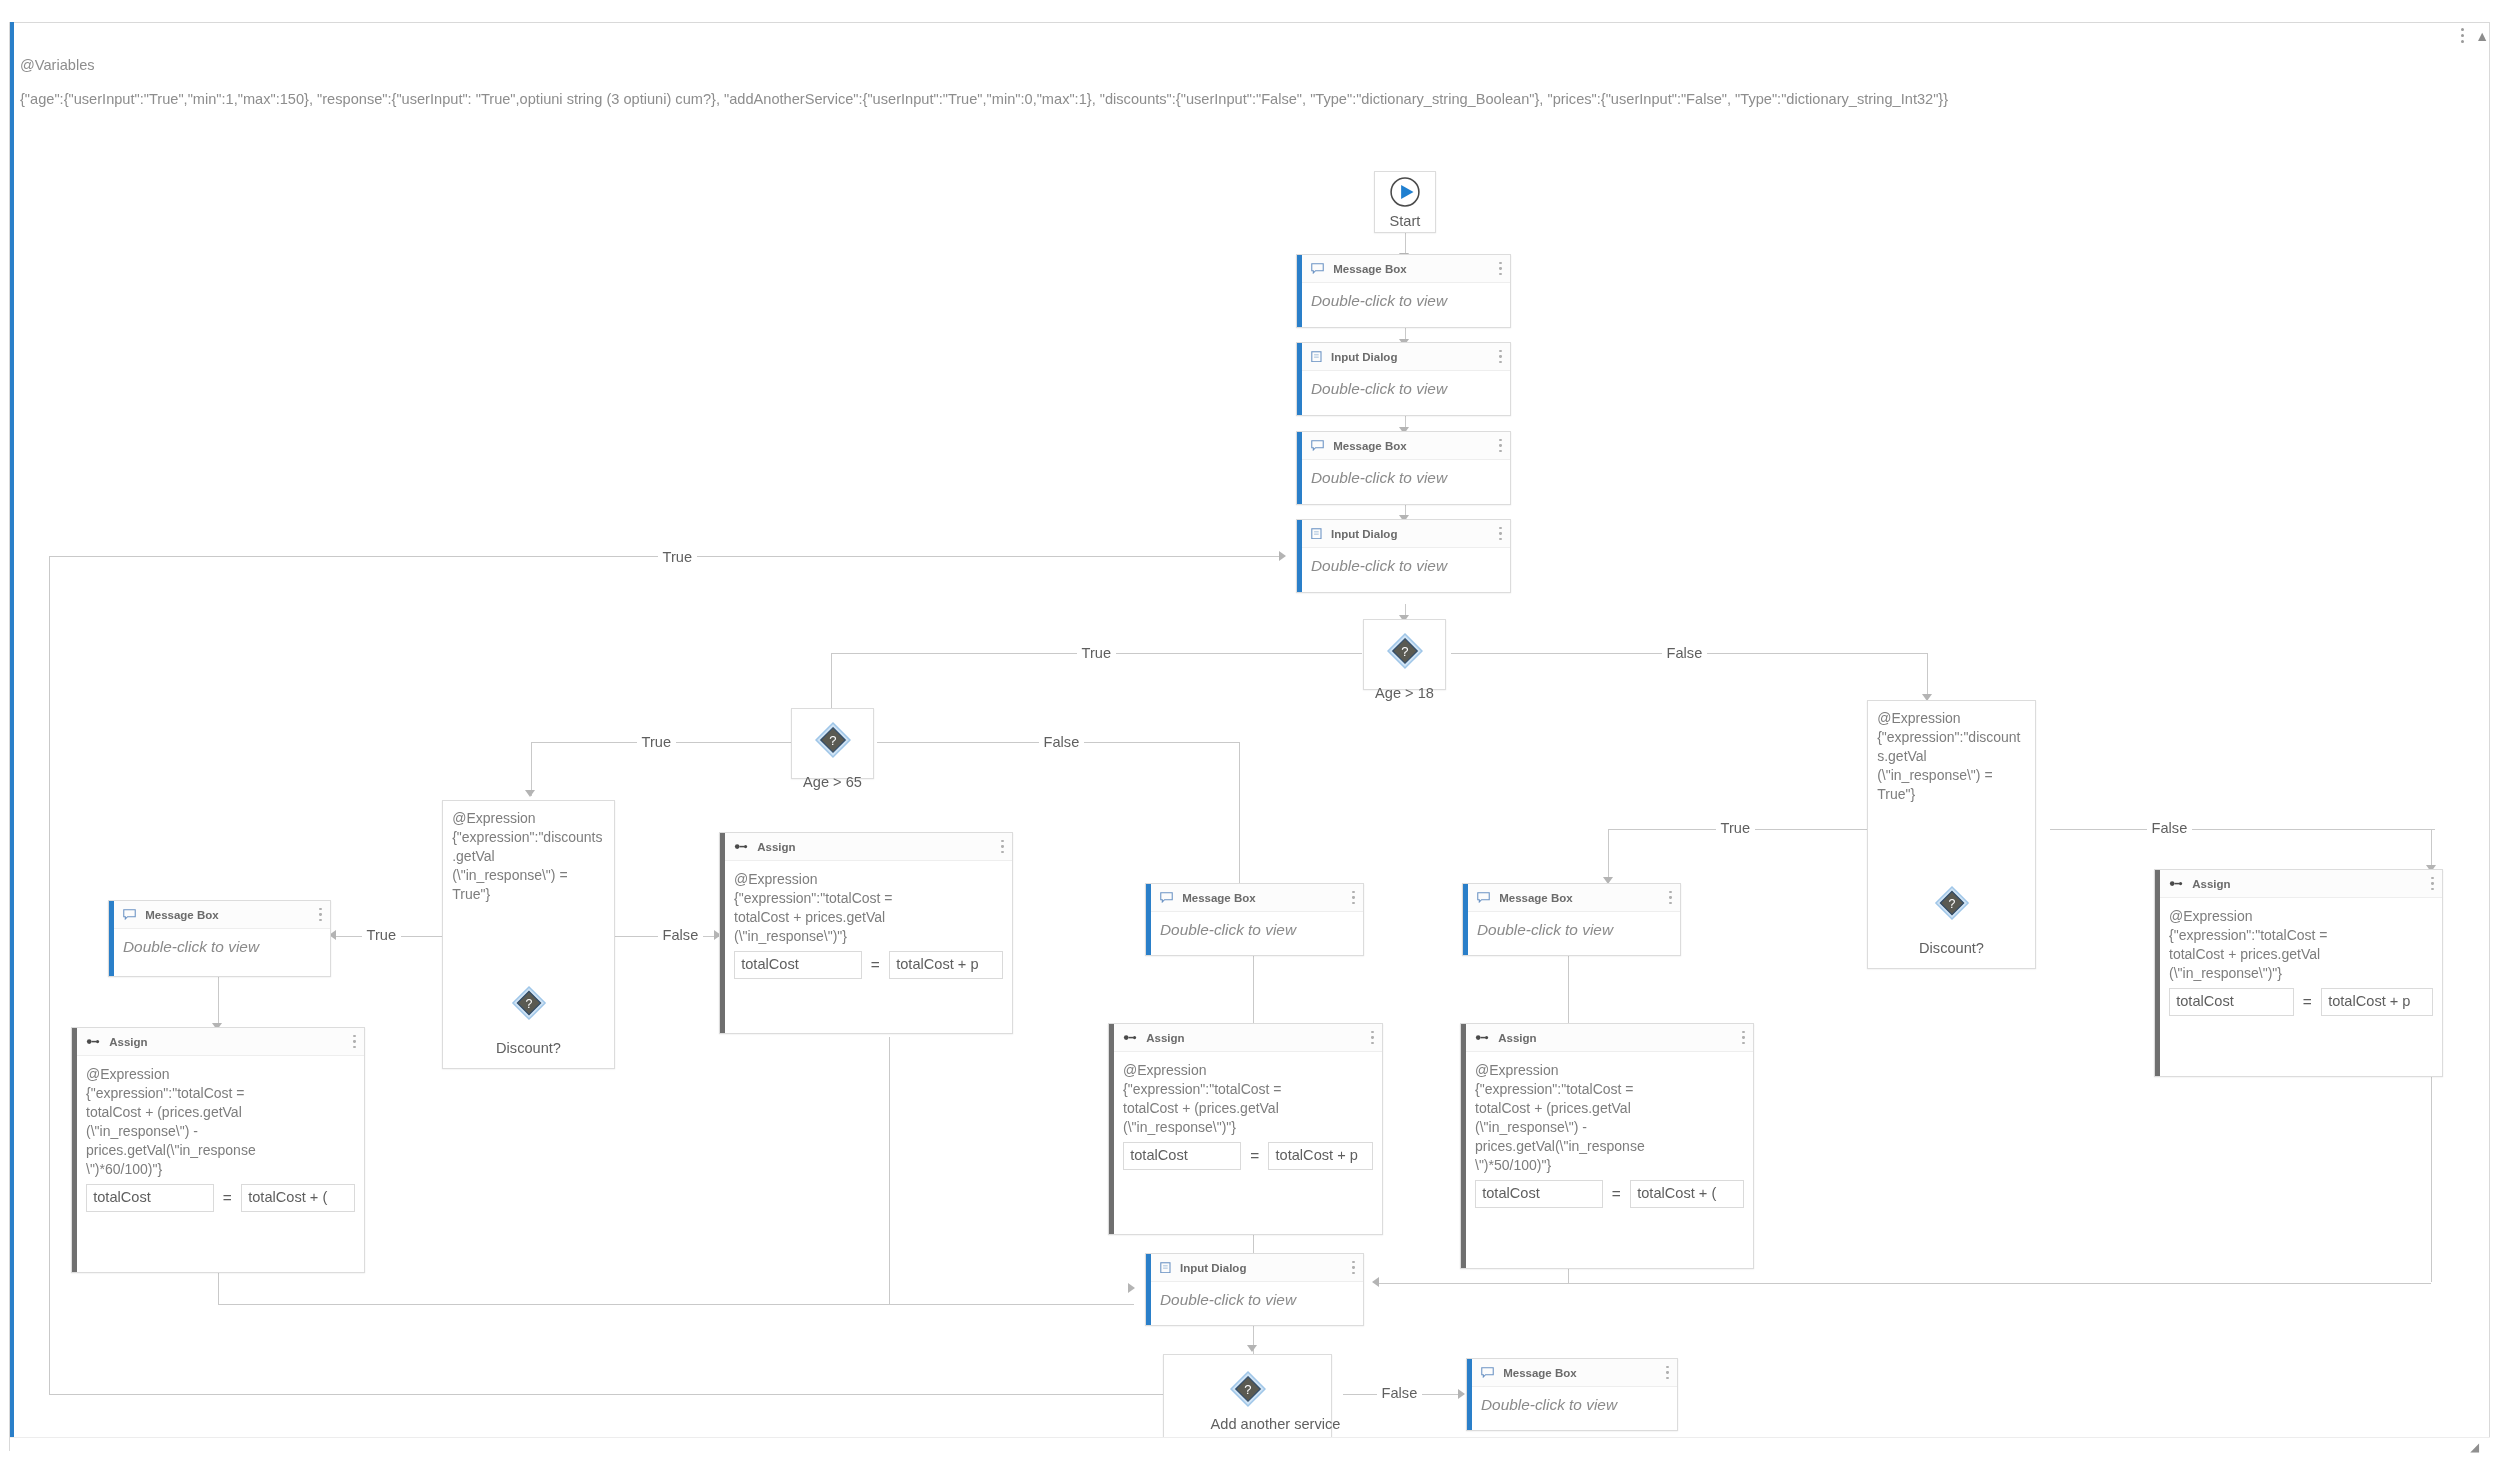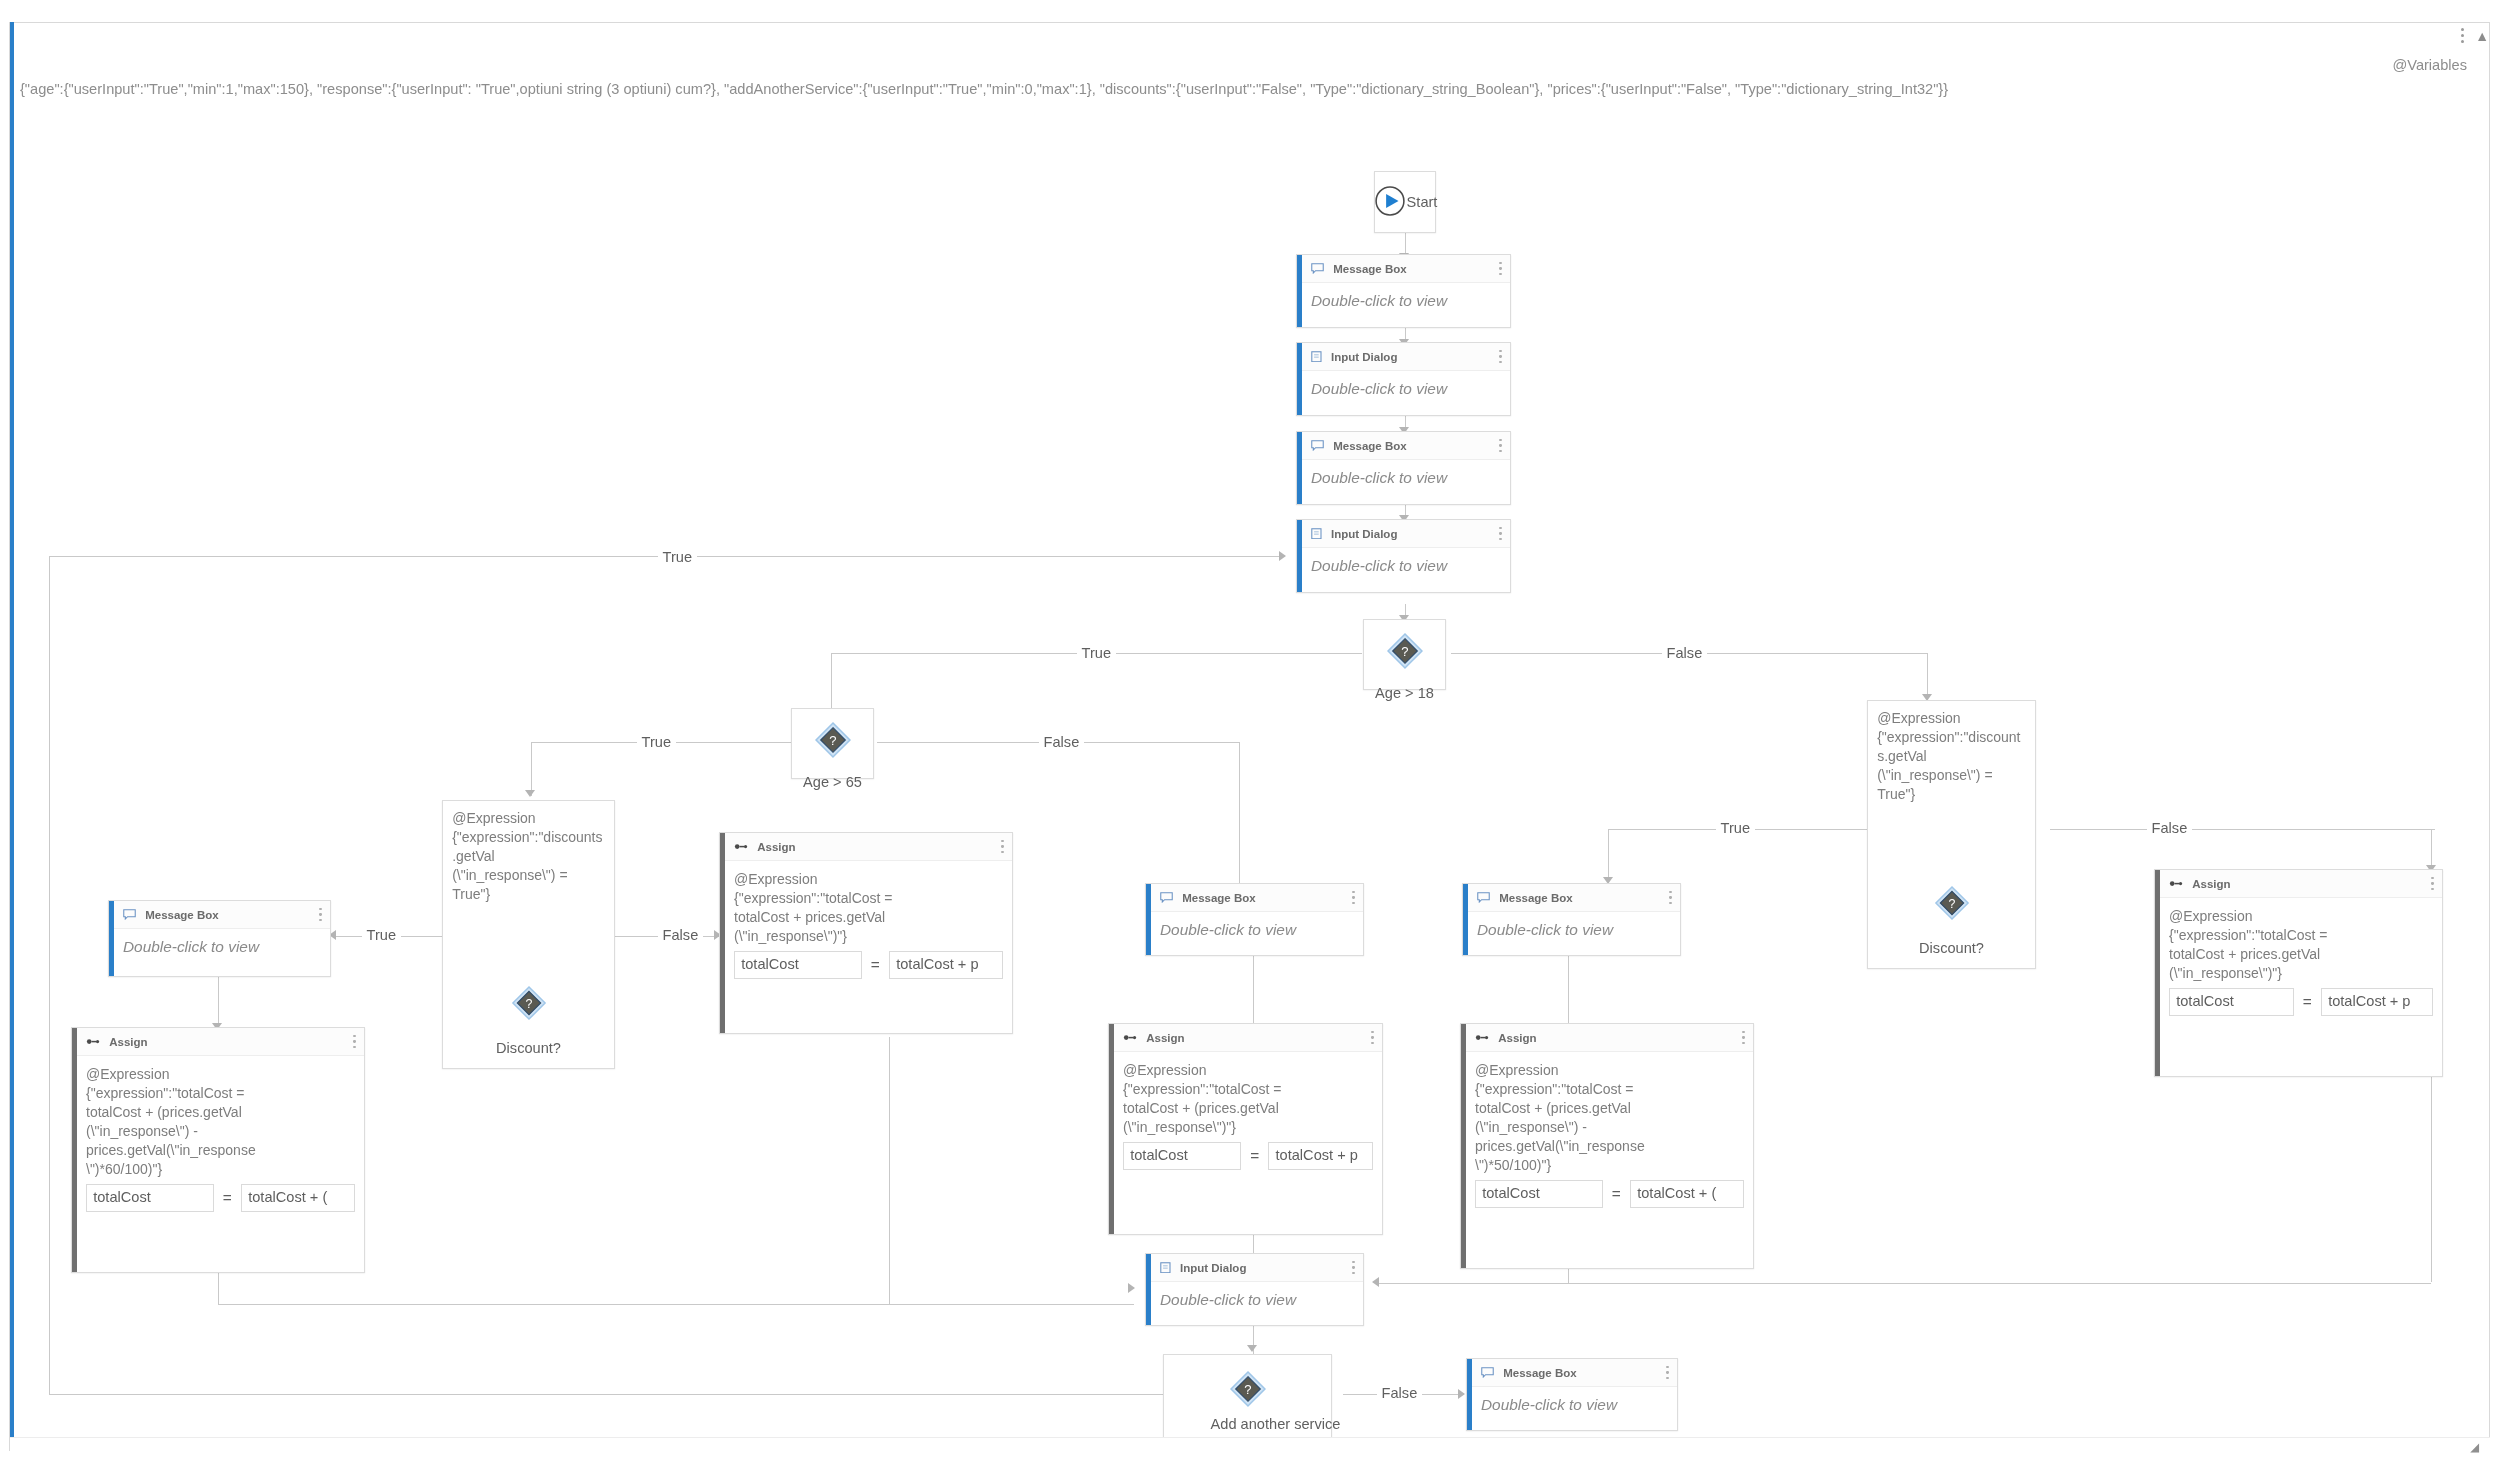--- a/index.html
+++ b/index.html
@@ -49,21 +49,21 @@
     justify-content:space-between; align-items:center;
   }
   .kebab-v i { width: 3.1px; height: 3.1px; background: #9a9a9a; border-radius: 50%; display:block; }
   .tool-glyph { font-size: 14px; color: #8c8c8c; line-height: 1; }
 
   
   .vars {
     position: absolute; left: 20px; top: 55px; width: 2447px;
     color: #8d8d8d; font-size: 14.6px; line-height: 20px;
   }
-  .vars .vtitle { display:block; margin-bottom: 4px; text-align: right; }
+  .vars .vtitle { display:block; margin-bottom: 14px; }
   .vars .vbody { display:block; word-break: break-word; }
 
   
   .status-bar {
     position: absolute; left: 10px; bottom: 22px; width: 2480px; height: 20px;
     border-top: 0.8px solid #ededed; background: #fff;
   }
   .status-glyph { position:absolute; right: 10.8px; top: 2.3px; font-size: 11.5px; color: #8f8f8f; }
 
   
@@ -126,21 +126,21 @@
     box-shadow: 0 0.8px 1.5px rgba(0,0,0,.10);
     display:flex; flex-direction:column; align-items:center;
     justify-content:center; padding-bottom: 3.1px;
   }
   .dec-label { font-size: 14.6px; color:#5f5f5f; white-space:nowrap; }
 
   
   .start-node {
     position:absolute; background:#fff; border:0.8px solid #dcdcdc;
     box-shadow: 0 0.8px 1.5px rgba(0,0,0,.10);
-    display:flex; flex-direction:row; align-items:center; justify-content:center;
+    display:flex; flex-direction:column; align-items:center; justify-content:center;
   }
   .start-label { font-size: 14.6px; color:#5f5f5f; margin-top: 0.8px;}
 
   
   .edge-label {
     position: absolute; font-size: 14.6px; color: #5f5f5f;
     background: #ffffff; padding: 0 4.6px; white-space: nowrap;
   }
 
   

